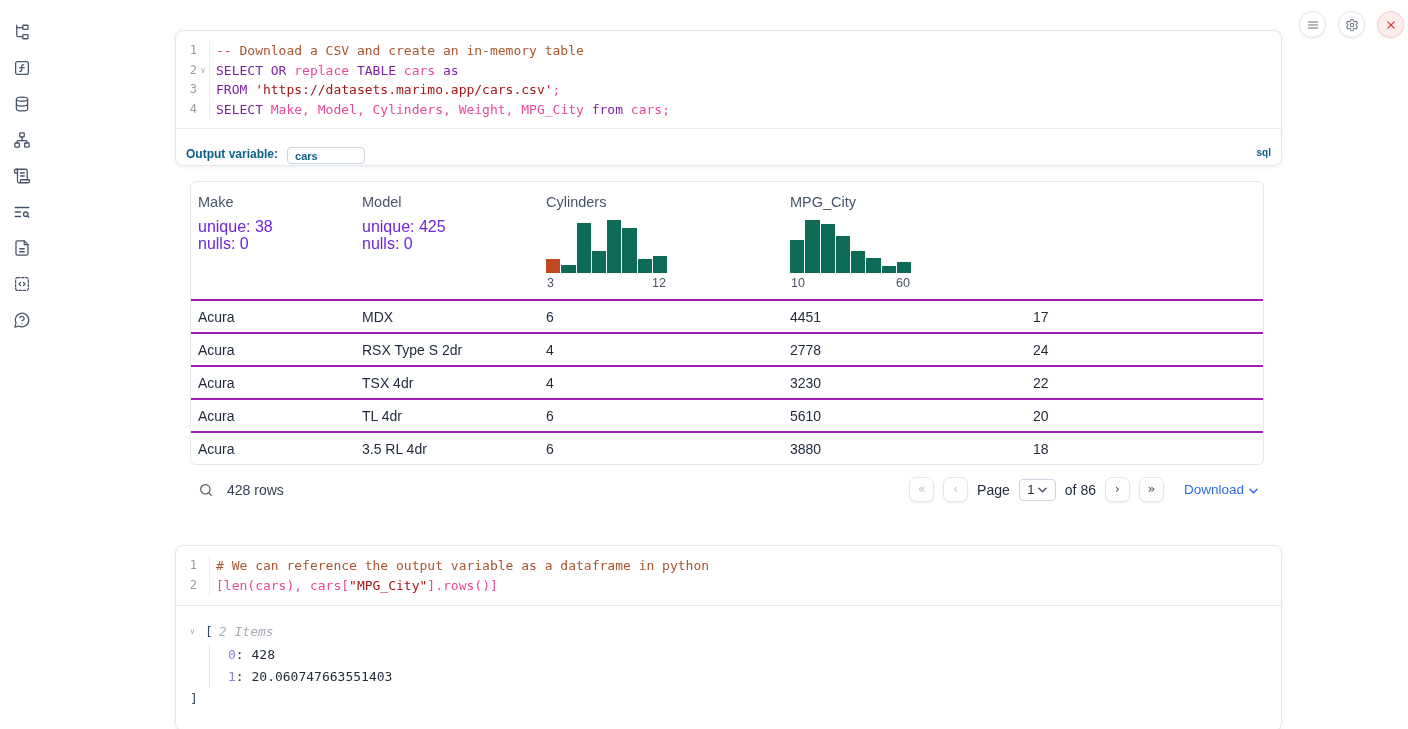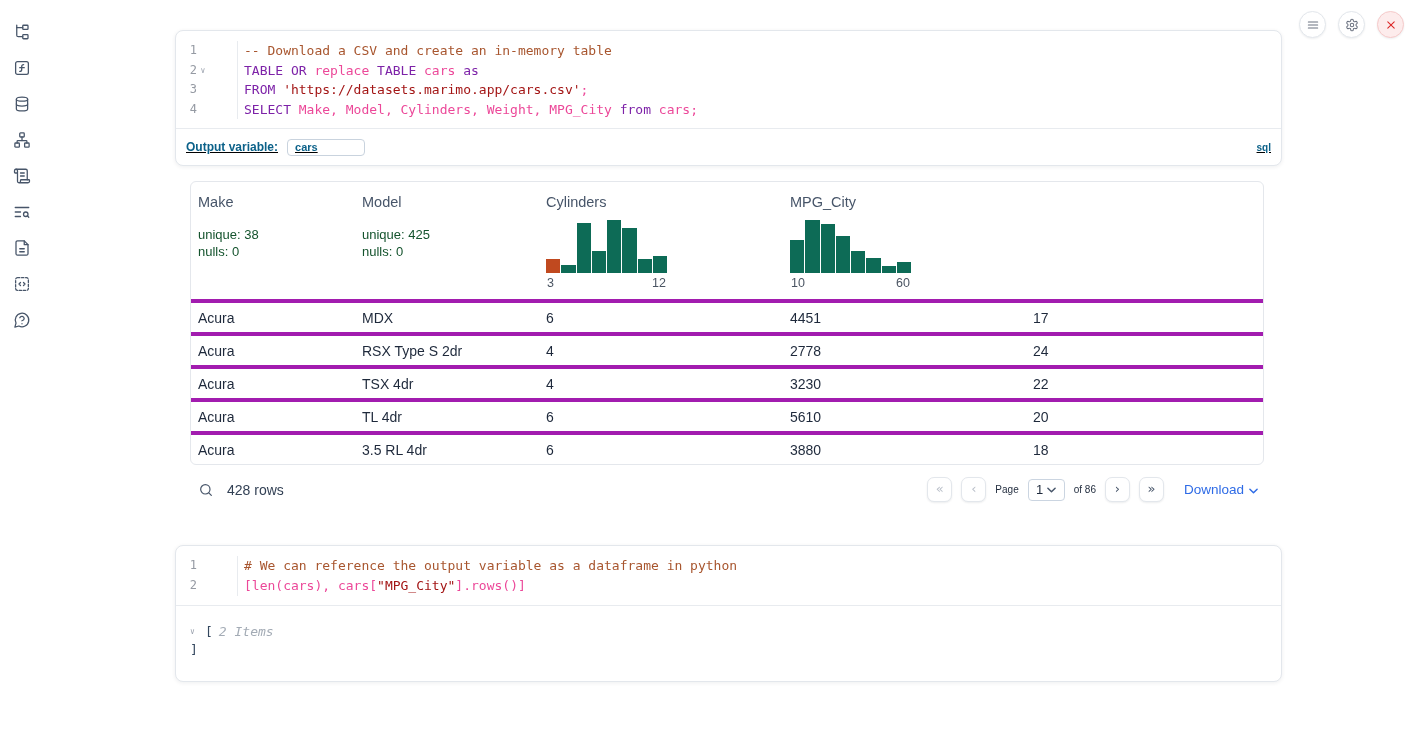--- a/index.html
+++ b/index.html
@@ -22,52 +22,52 @@
 
   .cell-card { border:1px solid #e3e7ec; border-radius:8px; background:#fff; box-shadow:0 1px 4px rgba(15,23,42,.07); overflow:hidden; }
   #sql-cell { margin-top:30px; }
   #python-cell { margin-top:29px; }
 
   
   .code-area { padding:10px 0 9px; font-family:"DejaVu Sans Mono", monospace; font-size:13px; line-height:19.6px; cursor:text; }
   .code-line { display:flex; }
   .gutter { flex:none; width:21px; text-align:right; color:#959aa3; font-size:12px; }
   .fold { flex:none; width:12px; text-align:center; color:#9ca3af; font-size:8px; line-height:19.6px; }
-  .code-text { flex:1; border-left:1px solid #e8ebef; padding-left:6px; white-space:pre; color:#111827;margin-left:28px; }
+  .code-text { flex:1; border-left:1px solid #e8ebef; padding-left:6px; white-space:pre; color:#111827; }
   .tok-k { color:#7d22a8; }
   .tok-c { color:#a8562f; }
   .tok-s { color:#a31515; }
   .tok-p { color:#ec4899; }
 
-  .cell-footer { border-top:1px solid #e8ebef; height:27px; display:flex; align-items:center; padding:18px 10px;text-decoration:underline; }
+  .cell-footer { border-top:1px solid #e8ebef; height:27px; display:flex; align-items:flex-start; padding:18px 10px; }
   .outvar-label { color:#0b6189; font-weight:bold; font-size:12px; }
   .outvar-input { margin-left:9px; width:78px; height:17px; border:1px solid #c9d3de; border-radius:4px; padding:0 7px; font-size:11px; font-weight:bold; color:#0b6189; font-family:"Liberation Sans",sans-serif; outline:none; }
   .lang-badge { margin-left:auto; color:#0b6189; font-weight:bold; font-size:10px; }
 
   
   .table-card { margin:15px 18px 0 15px; width:1074px; border:1px solid #e4e7ec; border-radius:6px; background:#fff; overflow:hidden; }
   .tgrid { display:grid; grid-template-columns:164px 184px 244px 243px 1fr; padding-left:7px; }
   .thead { padding-top:12px; padding-bottom:9px; }
   .col-name { font-size:14.5px; color:#475569; }
-  .col-stats { margin-top:17px; font-size:13px; color:#14532d; line-height:16.5px; }
+  .col-stats { margin-top:9px; font-size:16px; color:#6d28d9; line-height:16.5px; }
   .hist { margin-top:8px; width:121px; }
   .hist-bars { display:flex; align-items:flex-end; height:55px; gap:1px; }
   .hist-bar { flex:1; }
   .hist-labels { display:flex; justify-content:space-between; margin-top:3px; font-size:12.5px; color:#4b5563; padding:0 1px; }
-  .trow { height:33px; align-items:center; border-top:4px solid #a21caf; font-size:14px; color:#1e293b; }
+  .trow { height:33px; align-items:center; border-top:2px solid #a21caf; font-size:14px; color:#1e293b; }
 
   
   .table-footer { width:1074px; margin-left:15px; display:flex; align-items:center; padding:12px 6px 14px 8px; }
   .search-btn { border:none; background:transparent; cursor:pointer; display:flex; }
   .search-btn svg { width:16px; height:16px; stroke:#475569; fill:none; stroke-width:1.8; stroke-linecap:round; }
   .rowcount { margin-left:13px; font-size:14px; color:#334155; }
   .pager { margin-left:auto; display:flex; align-items:center; gap:9px; }
   .pg-btn { width:25px; height:25px; border:1px solid #e3e7ec; border-radius:7px; background:#fff; box-shadow:0 1px 2px rgba(15,23,42,.08); font-size:13px; color:#475569; display:flex; align-items:center; justify-content:center; cursor:pointer; font-family:"DejaVu Sans",sans-serif; padding-bottom:2px; }
   .pg-btn.disabled { color:#b9bfc9; }
-  .pg-text { font-size:10px; color:#1e293b; }
+  .pg-text { font-size:14px; color:#1e293b; }
   .page-select { width:37px; height:22px; border:1px solid #cbd5e1; border-radius:4px; background:#fff; display:flex; align-items:center; justify-content:center; gap:4px; font-size:13px; color:#1e293b; cursor:pointer; }
   .page-select svg, .download svg { width:9px; height:6px; stroke-width:1.6; fill:none; stroke-linecap:round; stroke-linejoin:round; }
   .page-select svg { stroke:#475569; }
   .download { margin-left:11px; display:flex; align-items:center; gap:5px; color:#2e6be6; font-size:13.5px; cursor:pointer; }
   .download svg { stroke:#2e6be6; margin-top:2px; }
 
   
   .output-area { border-top:1px solid #e8ebef; padding:16px 14px 24px; font-family:"DejaVu Sans Mono", monospace; font-size:13px; color:#33475e; }
   .tree-head { display:flex; align-items:center; line-height:20px; }
   .tree-chevron { font-size:8px; color:#9ca3af; width:15px; cursor:pointer; }
@@ -181,21 +181,21 @@
   <div class="cell-card" id="sql-cell">
     <div class="code-area">
         <div class="code-line">
           <span class="gutter">1</span>
           <span class="fold"></span>
           <span class="code-text"><span class="tok-c">-- Download a CSV and create an in-memory table</span></span>
         </div>
         <div class="code-line">
           <span class="gutter">2</span>
           <span class="fold">∨</span>
-          <span class="code-text"><span class="tok-k">TABLE OR</span><span class="tok-p"> replace </span><span class="tok-k">TABLE</span><span class="tok-p"> cars </span><span class="tok-k">as</span></span>
+          <span class="code-text"><span class="tok-k">SELECT OR</span><span class="tok-p"> replace </span><span class="tok-k">TABLE</span><span class="tok-p"> cars </span><span class="tok-k">as</span></span>
         </div>
         <div class="code-line">
           <span class="gutter">3</span>
           <span class="fold"></span>
           <span class="code-text"><span class="tok-k">FROM</span><span class="tok-p"> </span><span class="tok-s">'https://datasets.marimo.app/cars.csv'</span><span class="tok-p">;</span></span>
         </div>
         <div class="code-line">
           <span class="gutter">4</span>
           <span class="fold"></span>
           <span class="code-text"><span class="tok-k">SELECT</span><span class="tok-p"> Make, Model, Cylinders, Weight, MPG_City </span><span class="tok-k">from</span><span class="tok-p"> cars;</span></span>
@@ -352,17 +352,21 @@
           <span class="fold"></span>
           <span class="code-text"><span class="tok-p">[len(cars), cars[</span><span class="tok-s">"MPG_City"</span><span class="tok-p">].rows()]</span></span>
         </div>
       </div>
     <div class="output-area">
       <div class="tree-head">
         <span class="tree-chevron">∨</span>
           <span class="tree-bracket">[</span>
           <span class="tree-count">2 Items</span>
       </div>
+      <div class="tree-items" id="tree-items">
+          <div class="tree-item"><span class="tree-key">0</span><span class="tree-val">: 428</span></div>
+          <div class="tree-item"><span class="tree-key">1</span><span class="tree-val">: 20.060747663551403</span></div>
+        </div>
       <div class="tree-bracket">]</div>
     </div>
   </div>
 
 </div>
 
 </body></html>

